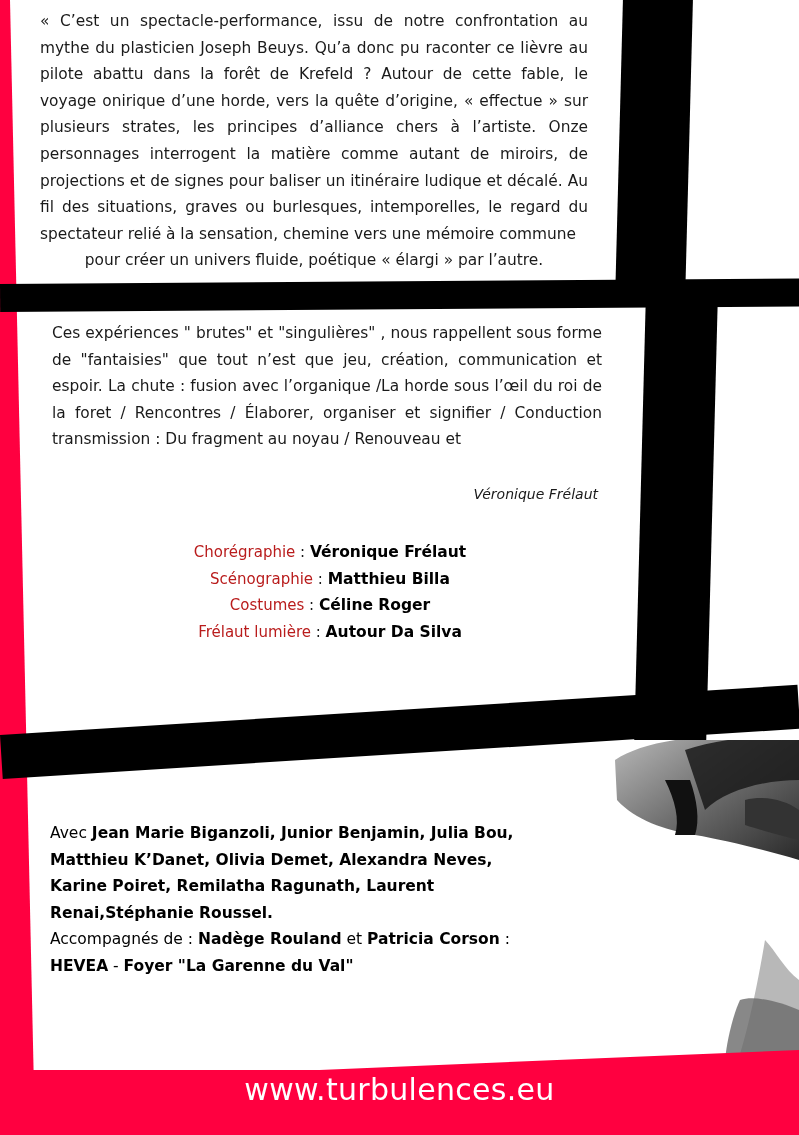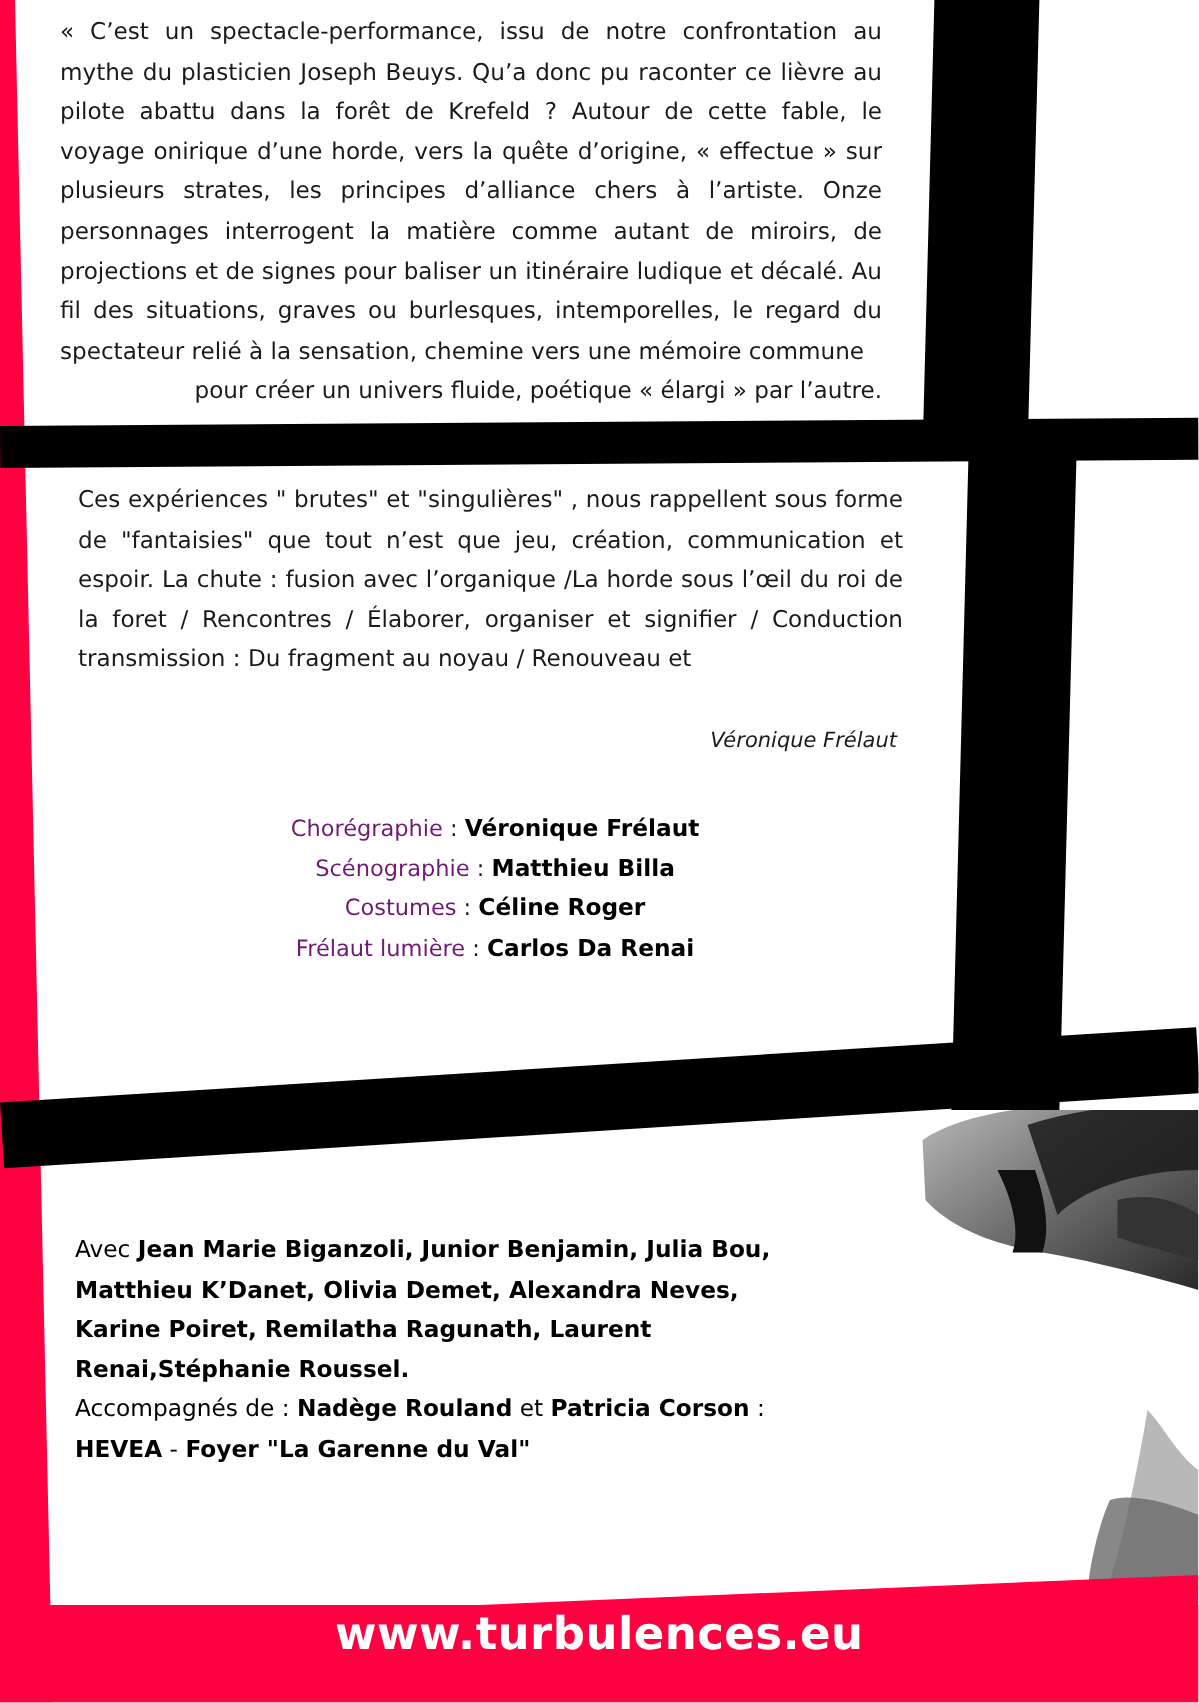--- a/index.html
+++ b/index.html
@@ -8,31 +8,31 @@
   .red-bottom { position: absolute; left: 0; top: 1030px; width: 799px; height: 105px; background: #ff0040; clip-path: polygon(0 52px, 30px 52px, 799px 20px, 799px 105px, 0 105px); }
   .red-bottom-fill { position: absolute; left: 0; top: 1070px; width: 799px; height: 65px; background: #ff0040; }
   .bar { position: absolute; background: #000; }
   .bar-v1 { left: 619px; top: 0; width: 70px; height: 300px; transform: skewX(-1.5deg); }
   .bar-v2 { left: 640px; top: 300px; width: 72px; height: 440px; transform: skewX(-1.5deg); }
   .bar-h1 { left: 0; top: 284px; width: 799px; height: 28px; transform: rotate(-0.4deg); transform-origin: left top; }
   .bar-h2 { left: 0; top: 735px; width: 799px; height: 44px; transform: rotate(-3.6deg); transform-origin: left top; }
   .cloth { position: absolute; left: 605px; top: 740px; width: 194px; height: 330px; }
   .text-block { position: absolute; color: #1a1a1a; font-family: "DejaVu Sans", sans-serif; }
   .p1 { left: 40px; top: 8px; width: 548px; font-size: 15.4px; line-height: 26.6px; text-align: justify; }
-  .p1 .last { display: block; text-align: right; padding-left: 0; }
+  .p1 .last { display: block; text-align: center; padding-left: 0; }
   .p2 { left: 52px; top: 320px; width: 550px; font-size: 15.4px; line-height: 26.6px; text-align: justify; }
   .p2 .last { display: block; text-align: center; }
   .sig { left: 300px; top: 486px; width: 298px; font-size: 14px; font-style: italic; text-align: right; color: #1a1a1a; }
   .credits { left: 60px; top: 539px; width: 540px; text-align: center; font-size: 15px; line-height: 26.5px; }
-  .credits .role { color: #701a75; }
+  .credits .role { color: #b91c1c; }
   .credits .person { font-weight: bold; color: #000; font-size: 15.5px; }
   .credits .it { font-style: italic; font-size: 14px; }
   .cast { left: 50px; top: 820px; width: 580px; font-size: 15.5px; line-height: 26.5px; color: #000; }
   .cast b { font-weight: bold; }
-  .url { position: absolute; left: 0; top: 1072px; width: 799px; text-align: center; color: #fff; font-weight: bold; font-size: 30px; letter-spacing: 0.3px; font-family: "DejaVu Sans", sans-serif; }
+  .url { position: absolute; left: 0; top: 1072px; width: 799px; text-align: center; color: #fff; font-weight: normal; font-size: 30px; letter-spacing: 0.3px; font-family: "DejaVu Sans", sans-serif; }
   .cell { display: block; }
 </style>
 </head>
 <body>
 
 <div class="red-left2"></div>
 <div class="bar bar-v1"></div>
 <div class="bar bar-v2"></div>
 <div class="bar bar-h1"></div>
 <div class="bar bar-h2"></div>
@@ -71,21 +71,21 @@
   <div class="cell">
     <span class="role">Chorégraphie</span><span>  : </span><span class="person">Véronique Frélaut</span>
   </div>
   <div class="cell">
     <span class="role">Scénographie</span><span> : </span><span class="person">Matthieu Billa</span>
   </div>
   <div class="cell">
     <span class="role">Costumes</span><span> : </span><span class="person">Céline Roger</span>
   </div>
   <div class="cell">
-    <span class="role">Frélaut lumière</span><span>  : </span><span class="person">Carlos Da Renai</span>
+    <span class="role">Frélaut lumière</span><span>  : </span><span class="person">Autour Da Silva</span>
   </div>
 </div>
 
 <div class="text-block cast">
   <div class="cell"><span>Avec </span><b>Jean Marie Biganzoli, Junior Benjamin, Julia Bou,</b></div>
   <div class="cell"><b>Matthieu K’Danet, Olivia Demet, Alexandra Neves,</b></div>
   <div class="cell"><b>Karine Poiret, Remilatha Ragunath, Laurent</b></div>
   <div class="cell"><b>Renai,Stéphanie Roussel.</b></div>
   <div class="cell"><span>Accompagnés de  : </span><b>Nadège Rouland</b><span> et </span><b>Patricia Corson</b><span> :</span></div>
   <div class="cell"><b>HEVEA</b><span> - </span><b>Foyer "La Garenne du Val"</b></div>

